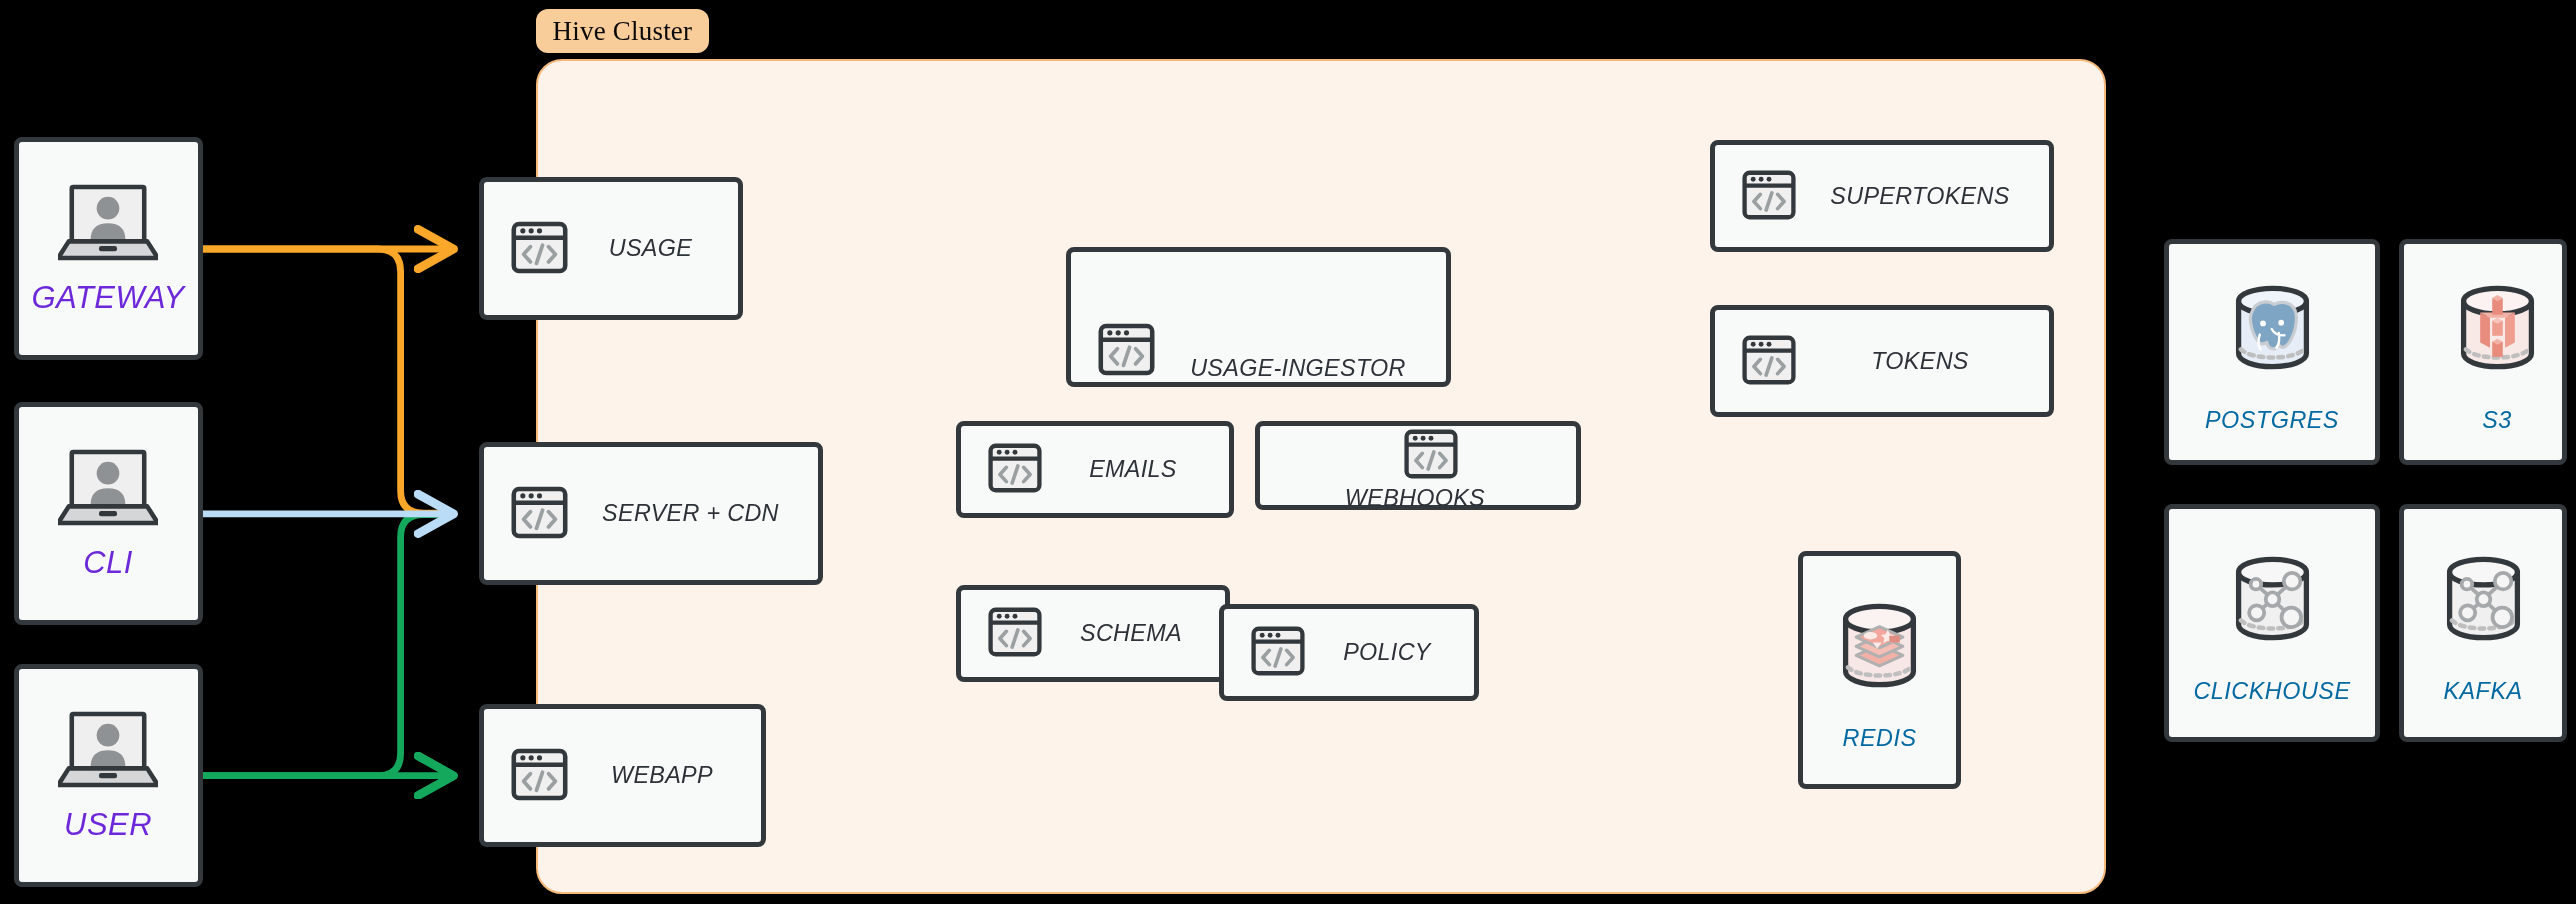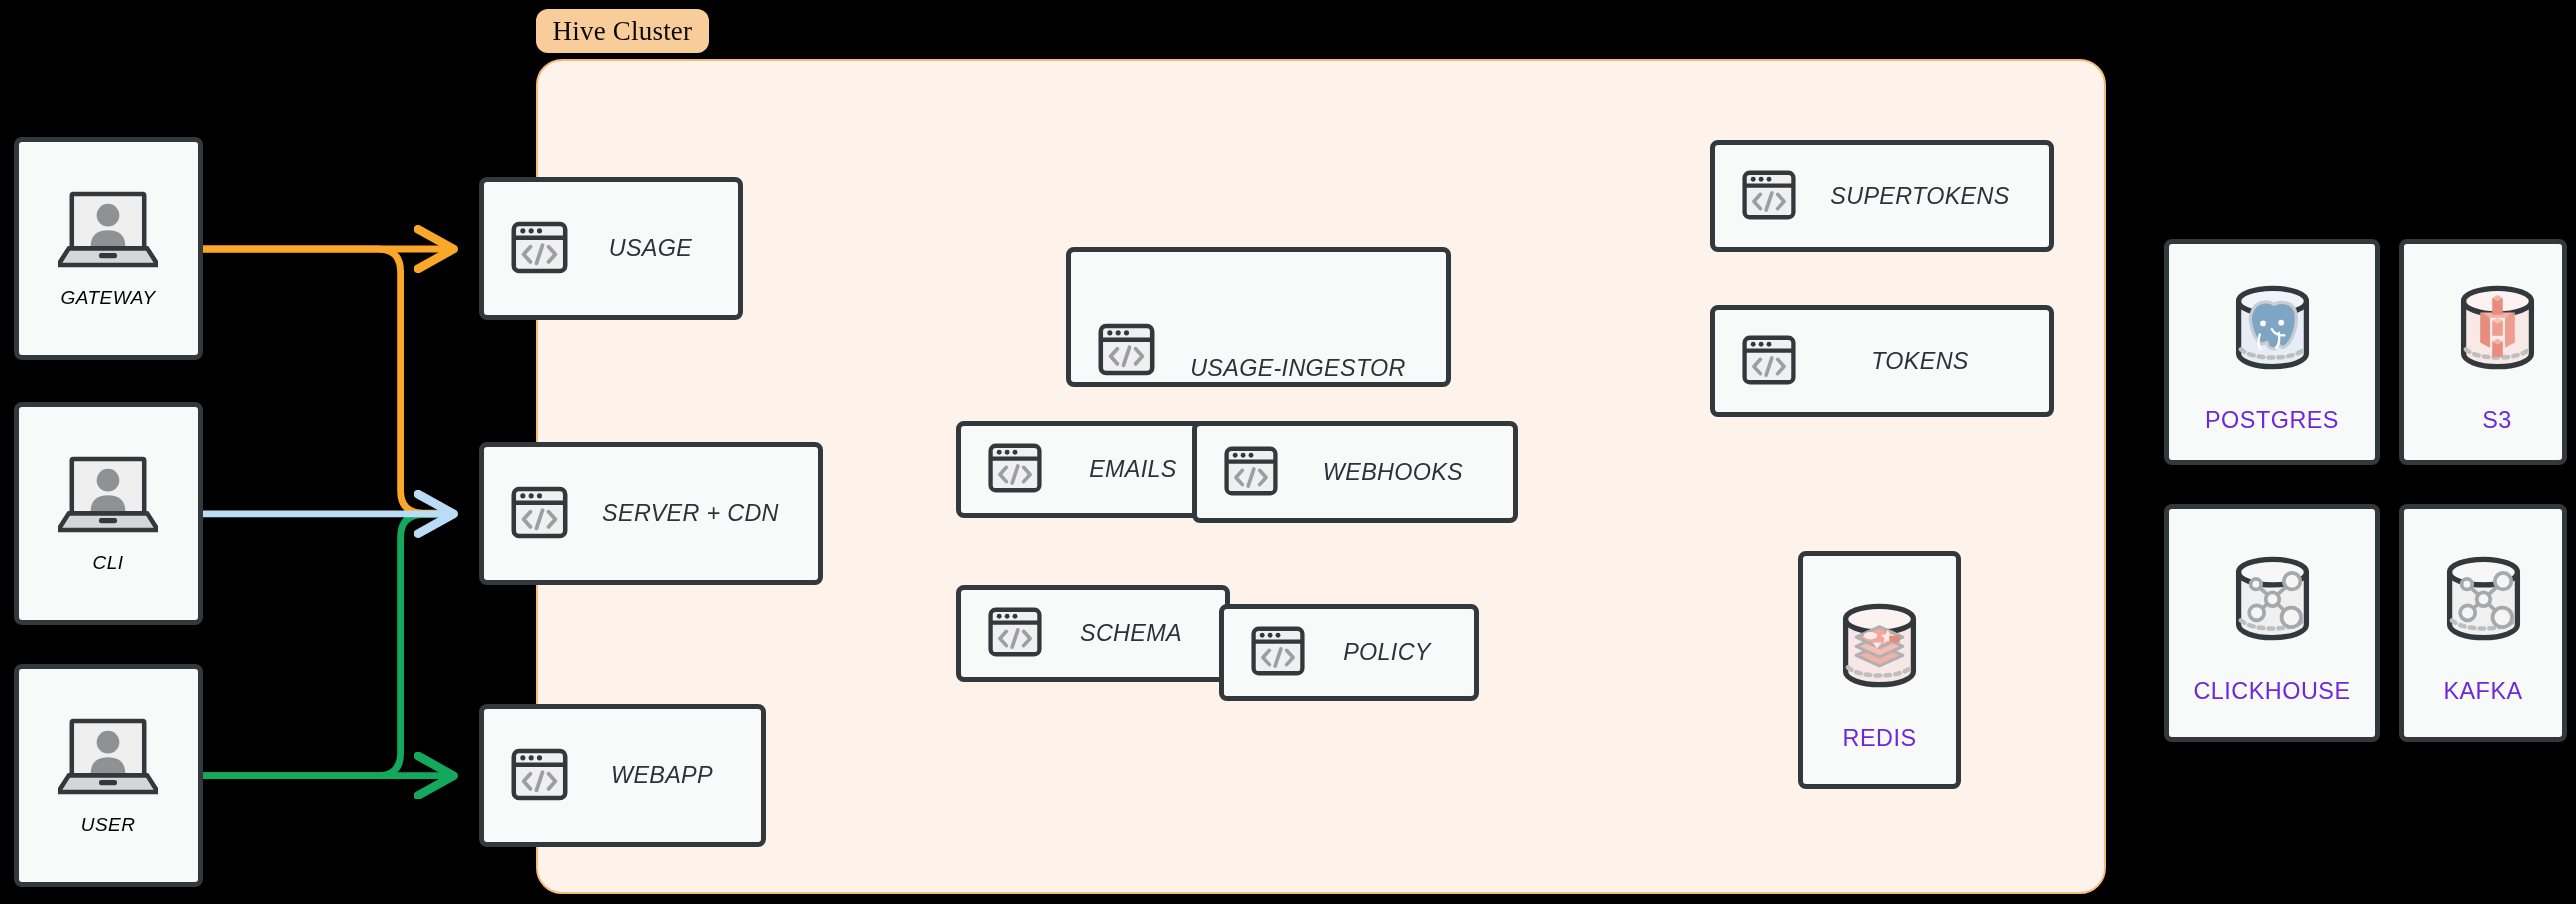--- a/index.html
+++ b/index.html
@@ -19,22 +19,22 @@
   .node{position:absolute;background:#F8FAFA;border:5.3px solid #33383D;border-radius:8px;
     box-sizing:border-box;z-index:20;}
   .node.actor{display:flex;flex-direction:column;align-items:center;justify-content:center;}
   .node.svc{display:flex;flex-direction:row;align-items:center;}
   .node.db{display:flex;flex-direction:column;align-items:center;justify-content:center;}
 
   .svc-icon{flex:0 0 auto;margin-left:26px;}
   .svc-label{flex:1;text-align:center;font-style:italic;font-size:23.4px;color:#2d3238;
     letter-spacing:0.3px;padding:0 13.6px 0 7.5px;white-space:nowrap;}
 
-  .actor-label{font-style:italic;font-size:19px;color:#000000;letter-spacing:0.5px;margin-top:13.6px;}
-  .db-label{font-size:23.4px;color:#6d28d9;letter-spacing:0.5px;margin-top:20px;}
+  .actor-label{font-style:italic;font-size:31px;color:#6d28d9;letter-spacing:0.5px;margin-top:13.6px;}
+  .db-label{font-style:italic;font-size:23.4px;color:#0369a1;letter-spacing:0.5px;margin-top:20px;}
 
   
   #wires{position:absolute;left:0;top:0;width:2576px;height:904px;z-index:10;pointer-events:none;}
 
   .svcbox-outside{z-index:30;}
 </style>
 </head>
 <body>
 
 <div id="stage">
@@ -171,21 +171,21 @@
         <path d="M5 26 H73" stroke="#33383D" stroke-width="6"></path>
         <circle cx="17" cy="17" r="3.4" fill="#33383D"></circle>
           <circle cx="28" cy="17" r="3.4" fill="#33383D"></circle>
           <circle cx="39" cy="17" r="3.4" fill="#33383D"></circle>
         <path d="M27 38 L18 48 L27 58 M51 38 L60 48 L51 58 M43 36 L35 60" fill="none" stroke="#9AA0A2" stroke-width="5" stroke-linecap="round" stroke-linejoin="round"></path>
       </svg>
     </span>
     <span class="svc-label">EMAILS</span>
   </div>
 
-  <div class="node svc" style="left:1192px;top:421px;width:326px;height:102px;">
+  <div class="node svc" style="left:1255px;top:421px;width:326px;height:89px;flex-direction:column;">
     <span class="svc-icon">
       <svg width="56" height="56" viewBox="0 0 78 78">
         <rect x="5" y="8" width="68" height="62" rx="7" fill="#F0F0F0" stroke="#33383D" stroke-width="6"></rect>
         <path d="M5 26 H73" stroke="#33383D" stroke-width="6"></path>
         <circle cx="17" cy="17" r="3.4" fill="#33383D"></circle>
           <circle cx="28" cy="17" r="3.4" fill="#33383D"></circle>
           <circle cx="39" cy="17" r="3.4" fill="#33383D"></circle>
         <path d="M27 38 L18 48 L27 58 M51 38 L60 48 L51 58 M43 36 L35 60" fill="none" stroke="#9AA0A2" stroke-width="5" stroke-linecap="round" stroke-linejoin="round"></path>
       </svg>
     </span>

